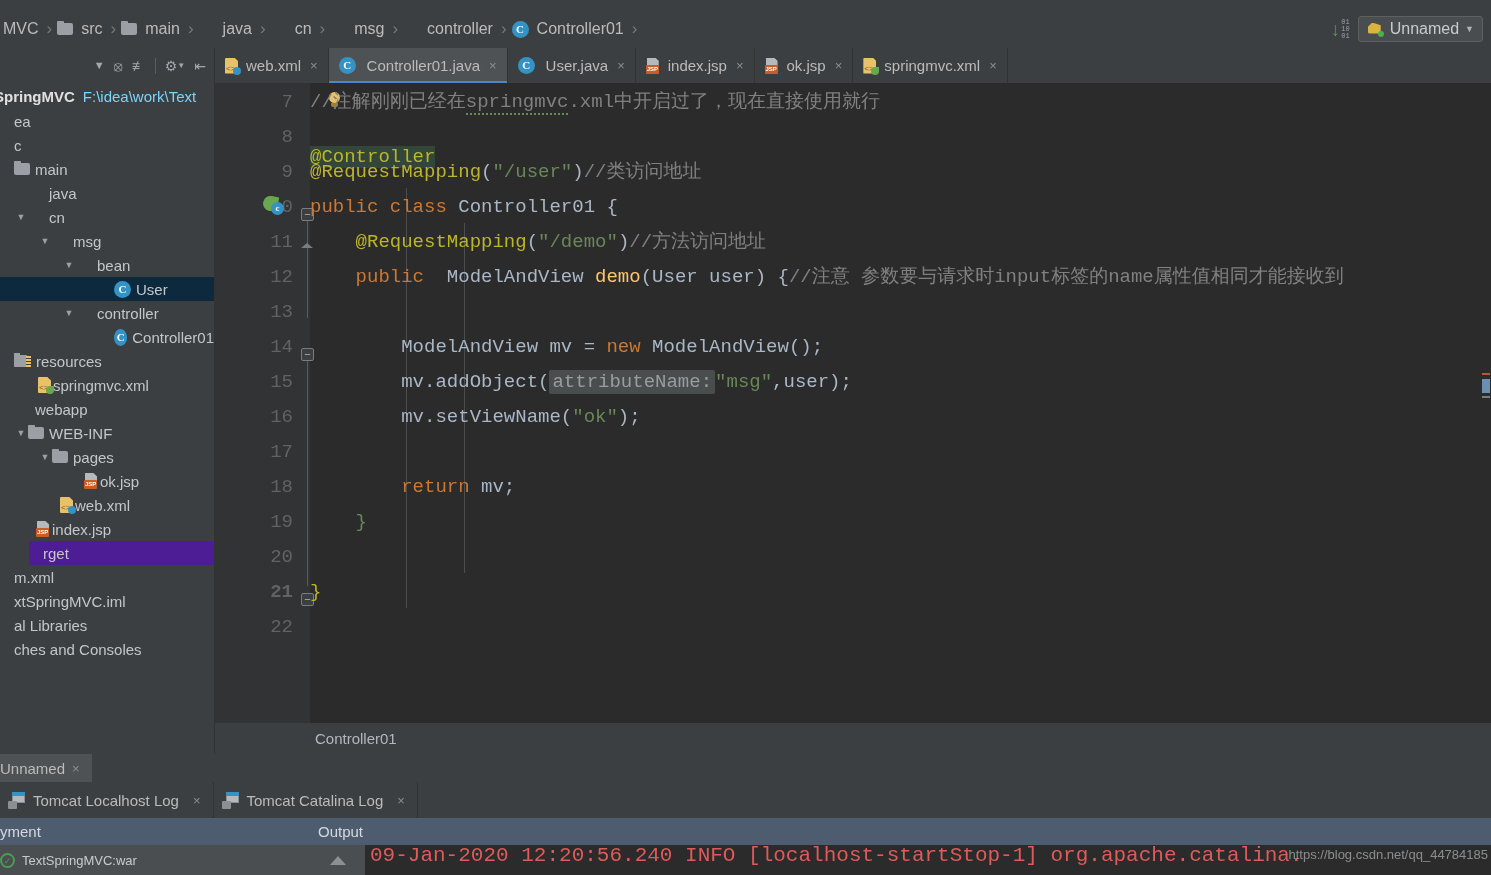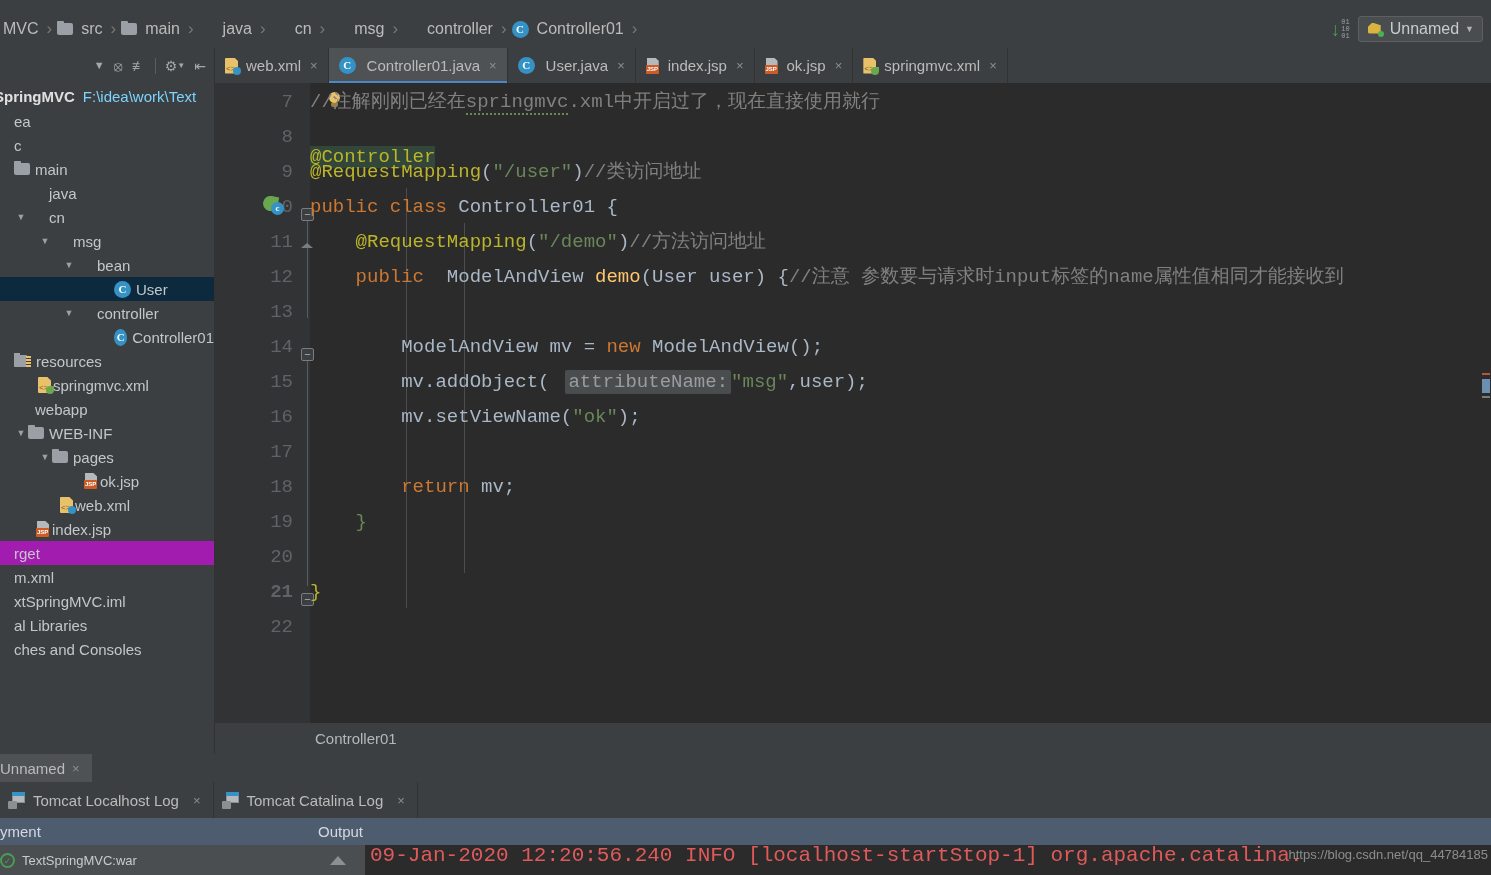--- a/index.html
+++ b/index.html
@@ -115,21 +115,21 @@
   .proj-head {
     display:flex; align-items:center; height:26px; padding-left:0px; gap:8px; white-space:nowrap;
   }
   .proj-head .pname { color:#e0e0e0; font-size:15px; font-weight:bold; margin-left:-6px;}
   .proj-head .ppath { color:#7dd3fc; font-size:15px; }
   .trow {
     display:flex; align-items:center; height:24px; white-space:nowrap;
     padding-left:0px; position:relative;
   }
   .trow.selected { background:#0d293e; }
-  .trow.selected2 { background:#a21caf; }
+  .trow.selected2 { background:#4c1d95;margin-left:29px; }
   .trow .tw { color:#9aa0a6; font-size:9px; width:14px; text-align:center; flex:none; }
   .trow .tw.empty { visibility:hidden; }
   .trow .tlabel2 { color:#c3c7ca; font-size:15px; }
   .indent { flex:none; }
   .resicon { position:relative; width:17px; height:14px; margin-right:5px;}
   .resicon::before { content:""; position:absolute; left:0; top:1px; width:13px; height:12px; background:#9aa0a6; border-radius:1px;}
   .resicon::after { content:""; position:absolute; left:0; top:-1px; width:6px; height:3px; background:#9aa0a6;}
   .resicon .lines { position:absolute; right:0; top:2px; width:5px; height:11px; background:
      repeating-linear-gradient(to bottom, #e8c16a 0 2px, #3c3f41 2px 3px); }
 
@@ -154,21 +154,21 @@
     font-size:19px; line-height:35px; color:#a9b7c6;
   }
   .kw { color:#cc7832; }
   .ann { color:#bbb529; }
   .str { color:#6a8759; }
   .cmt { color:#808080; }
   .cls { color:#a9b7c6; }
   .mth { color:#ffc66d; }
   .hl-green { background:#32463a; }
   .hint {
-    background:#4a4d4e; color:#9a9da0; border-radius:2px; padding:1px 3px;margin-left:16px;
+    background:#4a4d4e; color:#9a9da0; border-radius:2px; padding:1px 3px;
   }
   .squiggle { border-bottom:2px dotted #6a8759; }
 
   .foldline {
     position:absolute; width:1px; background:#595b5d;
   }
   .foldbox {
     position:absolute; width:13px; height:13px; border:1px solid #7a7d80;
     background:#3c3f41; border-radius:2px; color:#b0b3b5; font-size:11px;
     line-height:11px; text-align:center;

